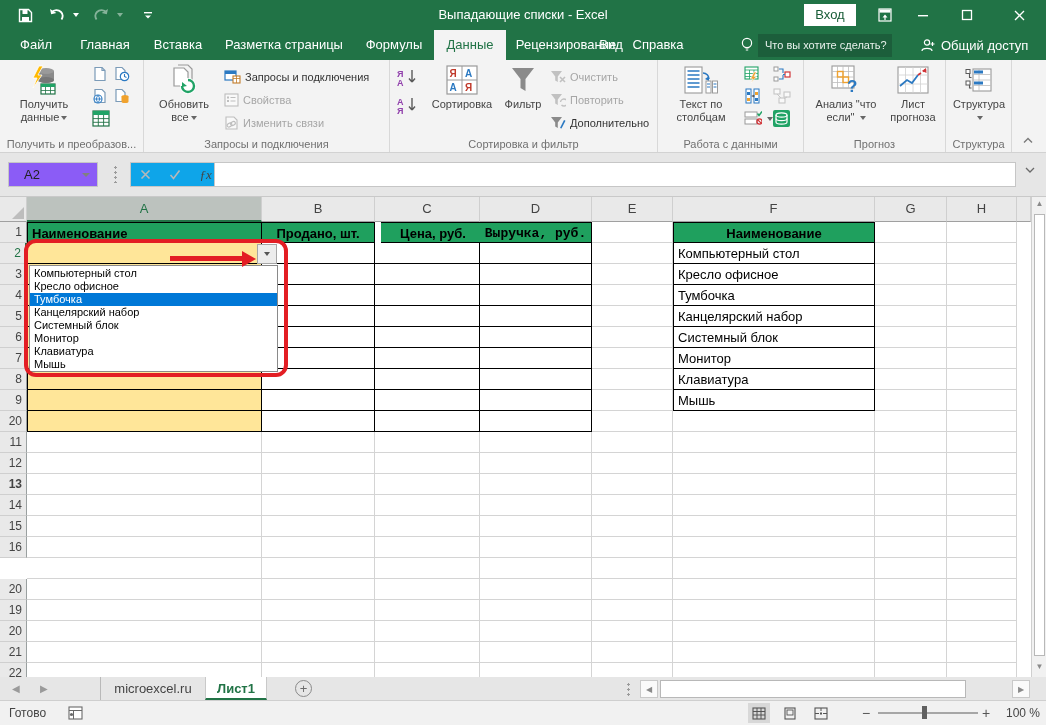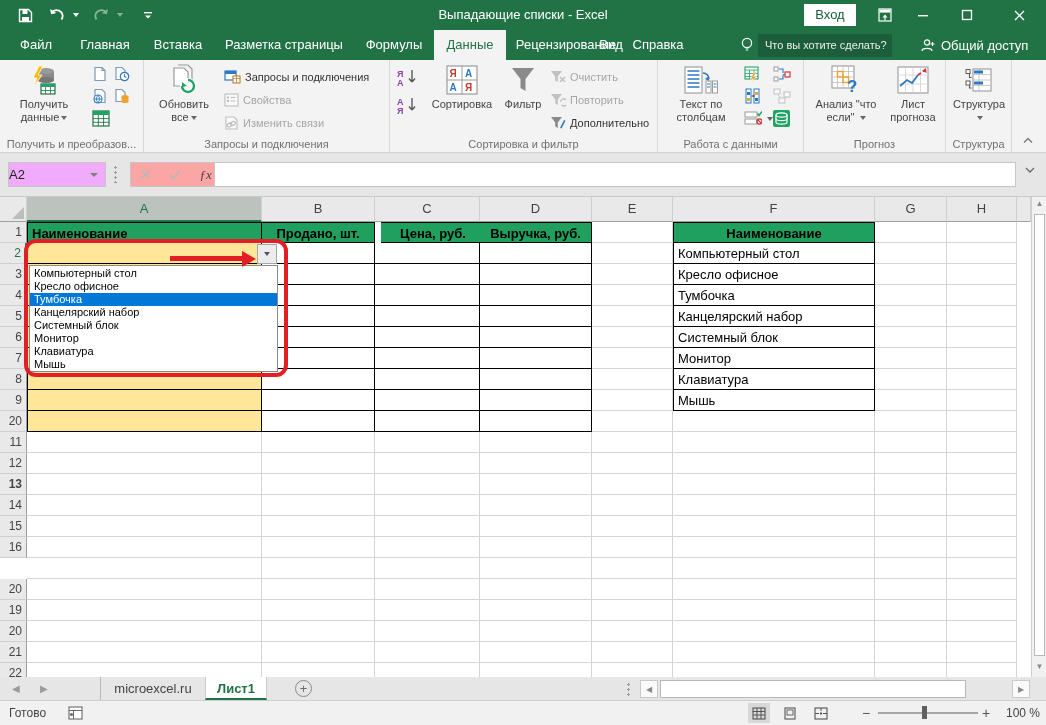--- a/index.html
+++ b/index.html
@@ -29,23 +29,23 @@
 .bigbtn { position:absolute; top:2px; display:flex; flex-direction:column; align-items:center; font-size:11px; color:#444; }
 .bigbtn .bicon { height:36px; display:flex; align-items:center; justify-content:center; }
 .bigbtn .l { line-height:13px; white-space:nowrap; }
 .caret { display:inline-block; width:0; height:0; border-left:3px solid transparent; border-right:3px solid transparent; border-top:4px solid #666; vertical-align:middle; margin-left:2px; }
 .rowbtn { position:absolute; display:flex; align-items:center; gap:4px; font-size:11px; color:#333; white-space:nowrap; }
 .rowbtn.dim { color:#a6a6a6; }
 .smallicon { position:absolute; }
 
 
 #fbar { position:absolute; left:0; top:153px; width:1046px; height:44px; background:#e6e6e6; border-bottom:1px solid #c9c9c9; }
-#namebox { position:absolute; left:8px; top:9px; width:98px; height:25px; background:#f0abfc; border:1px solid #c6c6c6; font-size:13px; color:#222; line-height:23px; padding-left:0; }
+#namebox { position:absolute; left:8px; top:9px; width:90px; height:25px; background:#8b5cf6; border:1px solid #c6c6c6; font-size:13px; color:#222; line-height:23px; padding-left:15px; }
 #namebox .nb-caret { position:absolute; right:7px; top:10px; width:0; height:0; border-left:4px solid transparent; border-right:4px solid transparent; border-top:4px solid #808080; }
-#fxbtns { position:absolute; left:130px; top:9px; width:92px; height:25px; background:#fca5a5; border:1px solid #c6c6c6; display:flex; align-items:center; justify-content:space-around; }
+#fxbtns { position:absolute; left:130px; top:9px; width:92px; height:25px; background:#0ea5e9; border:1px solid #c6c6c6; display:flex; align-items:center; justify-content:space-around; }
 #finput { position:absolute; left:214px; top:9px; width:802px; height:25px; background:#fff; border:1px solid #c6c6c6; }
 #fchev { position:absolute; left:1024px; top:13px; }
 .gripdots { position:absolute; left:114px; top:12px; width:3px; height:18px; background-image:radial-gradient(circle, #9a9a9a 1px, transparent 1.2px); background-size:3px 5px; }
 
 
 #grid { position:absolute; left:0; top:197px; width:1046px; height:480px; background:#fff; overflow:hidden; }
 .colhead { position:absolute; top:0; height:25px; background:#e9e9e9; border-right:1px solid #cfcfcf; border-bottom:1px solid #a0a0a0; color:#444; font-size:13px; text-align:center; line-height:24px; }
 .colhead.sel { background:#bcc2be; color:#217346; border-bottom:2px solid #217346; }
 #corner { position:absolute; left:0; top:0; width:27px; height:25px; background:#e9e9e9; border-right:1px solid #cfcfcf; border-bottom:1px solid #a0a0a0; }
 #corner:after { content:""; position:absolute; right:2px; bottom:2px; border-style:solid; border-width:0 0 12px 12px; border-color:transparent transparent #bdbdbd transparent; }
@@ -461,21 +461,21 @@
         <div class="cell bb bl bt hdr" style="left: 27px; top: 25px; width: 235px; height: 21px;">
           <span class="t" style="line-height: 18px;">Наименование</span>
         </div>
         <div class="cell bb bt hdr" style="left: 262px; top: 25px; width: 113px; height: 21px;">
           <span class="t" style="text-align: center; line-height: 18px;">Продано, шт.</span>
         </div>
         <div class="cell bb bt hdr" style="left: 381px; top: 25px; width: 105px; height: 21px;">
           <span class="t" style="text-align: center; line-height: 18px;">Цена, руб.</span>
         </div>
         <div class="cell bb bt hdr" style="left: 480px; top: 25px; width: 112px; height: 21px;">
-          <span class="t" style="text-align: center; line-height: 18px;">Выручка, руб.</span>
+          <span class="t" style="text-align: center; line-height: 18px; font-family: Liberation Mono, monospace;">Выручка, руб.</span>
         </div>
         <div class="cell" style="left: 592px; top: 25px; width: 81px; height: 21px;"></div>
         <div class="cell bb bl bt hdr" style="left: 673px; top: 25px; width: 202px; height: 21px;">
           <span class="t" style="text-align: center; line-height: 18px;">Наименование</span>
         </div>
         <div class="cell" style="left: 875px; top: 25px; width: 72px; height: 21px;"></div>
         <div class="cell" style="left: 947px; top: 25px; width: 70px; height: 21px;"></div>
         <div class="cell bb bl yel" style="left: 27px; top: 46px; width: 235px; height: 21px;"></div>
         <div class="cell bb" style="left: 262px; top: 46px; width: 113px; height: 21px;"></div>
         <div class="cell bb" style="left: 375px; top: 46px; width: 105px; height: 21px;"></div>

